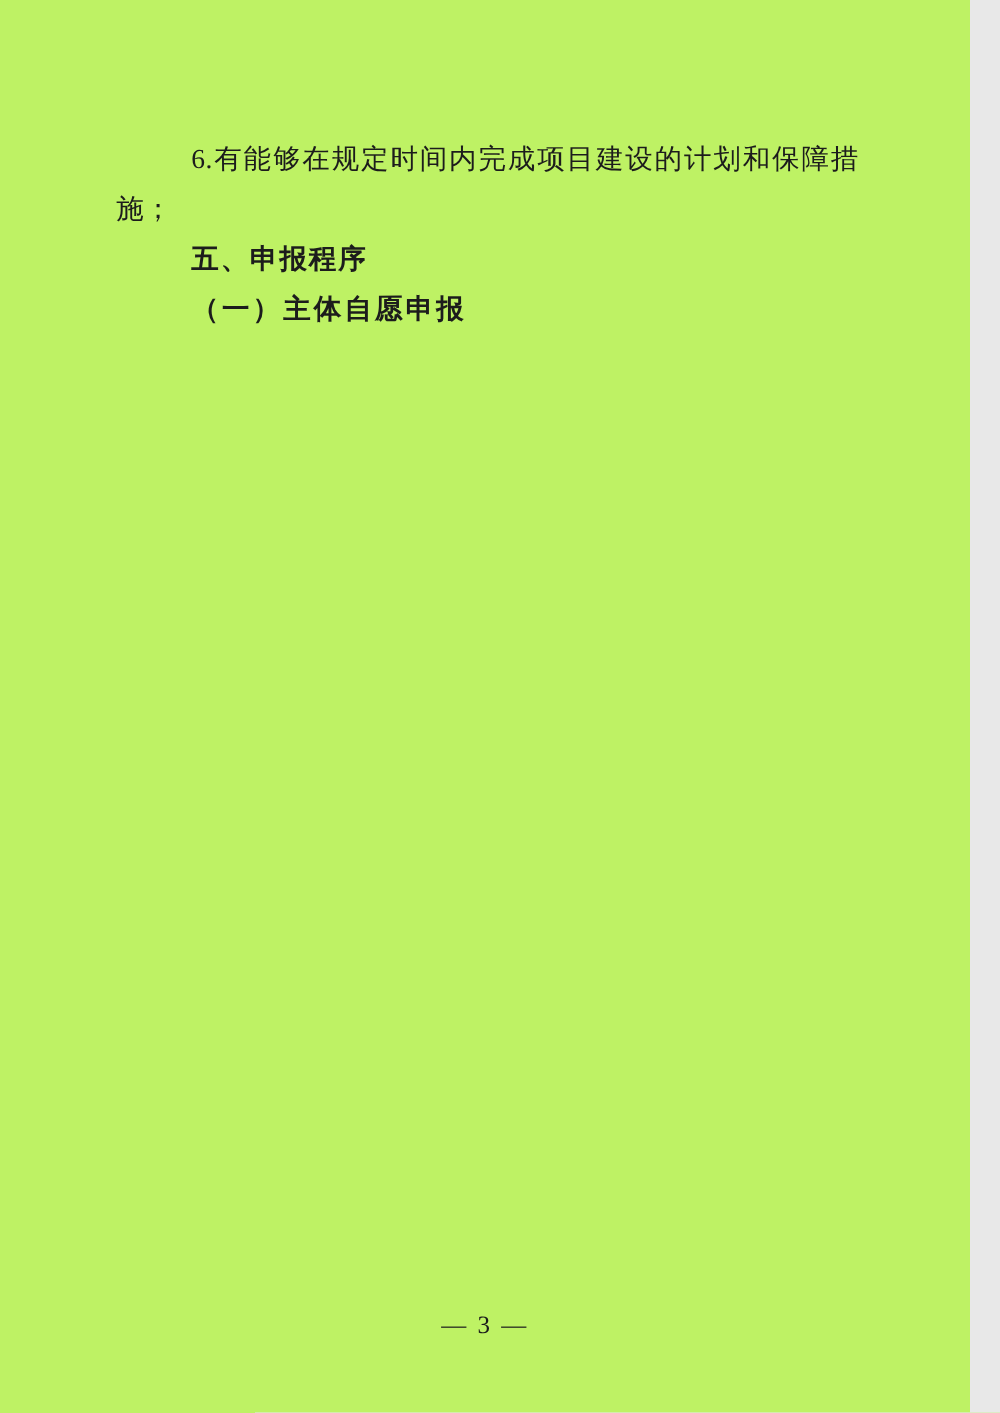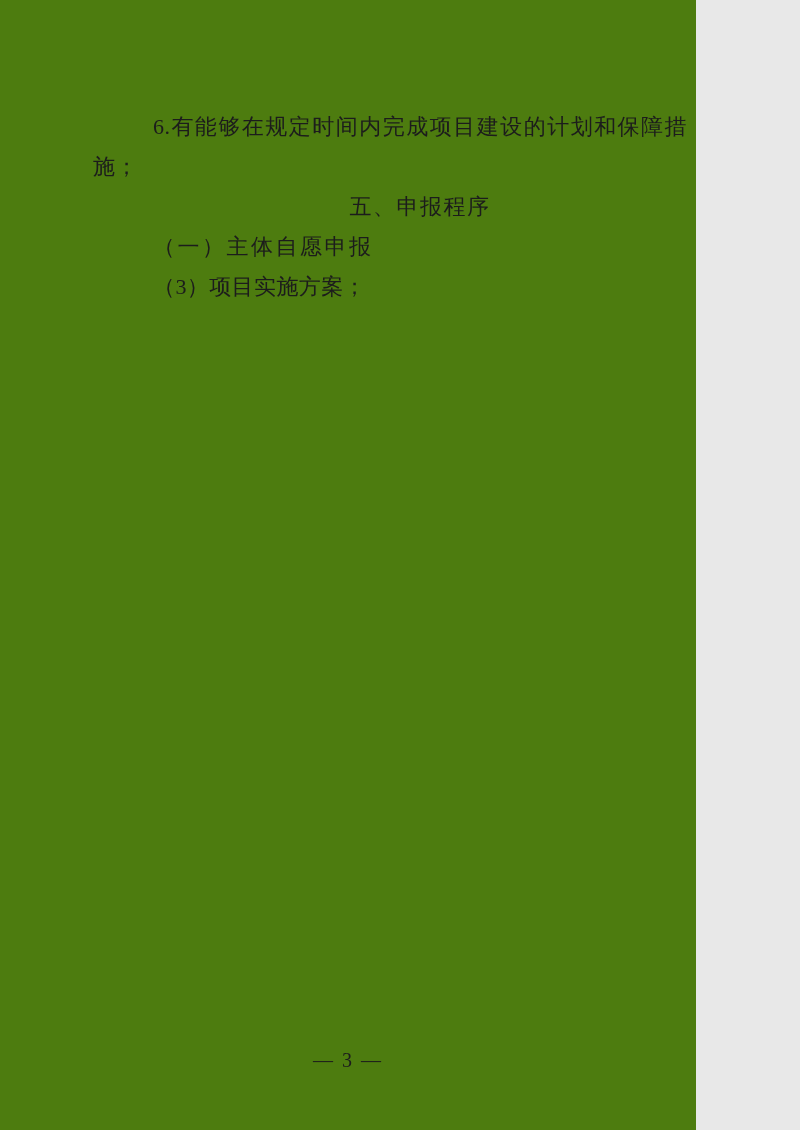--- a/index.html
+++ b/index.html
@@ -2,23 +2,23 @@
 <html><head>
 <meta charset="utf-8">
 <style>
   html, body {
     margin: 0;
     padding: 0;
     background: #e8e8e8;
   }
   .page {
     position: relative;
-    width: 696px;
+    width: 776px;
     height: 1130px;
-    background: #4d7c0f;
+    background: #bef264;
     overflow: hidden;
     font-family: "Liberation Serif", "DejaVu Serif", serif;
     color: #1c1c1c;
   }
   .doc-body {
     position: absolute;
     left: 93px;
     top: 107px;
     width: 594px;
   }
@@ -28,26 +28,26 @@
     line-height: 40px;
     letter-spacing: 0.4px;
     text-align: justify;
     text-justify: inter-ideograph;
     text-indent: 60px;
     word-break: normal;
     line-break: strict;
   }
   p.heading1 {
     font-family: "Liberation Sans", "DejaVu Sans", sans-serif;
-    font-weight: normal;
+    font-weight: bold;
     letter-spacing: 1.5px;
-    text-align: center;
+    text-align: left;
   }
   p.heading2 {
-    font-weight: normal;
+    font-weight: bold;
     letter-spacing: 2.5px;
     text-align: left;
   }
   .page-footer {
     position: absolute;
     left: 0;
     top: 1048px;
     width: 100%;
     text-align: center;
     font-size: 20px;
@@ -57,17 +57,16 @@
   }
 </style>
 </head>
 <body>
 
 <div class="page">
   <div class="doc-body">
     <p class="body">6.有能够在规定时间内完成项目建设的计划和保障措施；</p>
     <p class="heading1">五、申报程序</p>
     <p class="heading2">（一）主体自愿申报</p>
-    <p class="body">（3）项目实施方案；</p>
   </div>
 
   <div class="page-footer">— 3 —</div>
 </div>
 
 </body></html>

